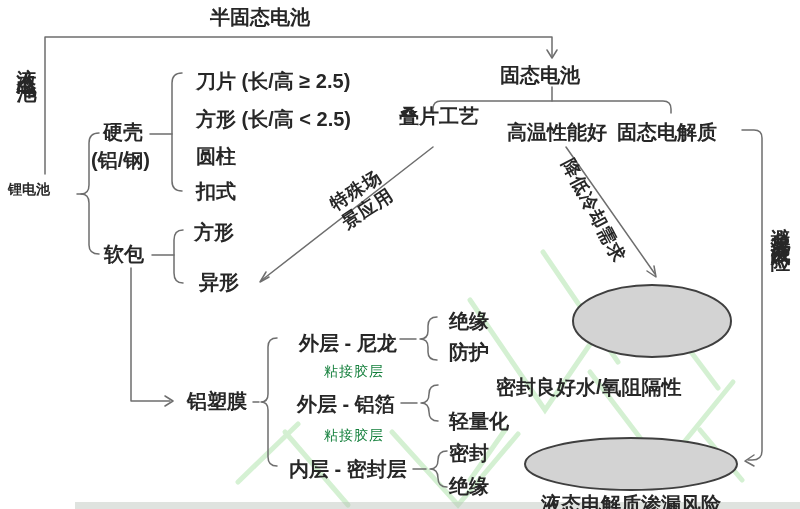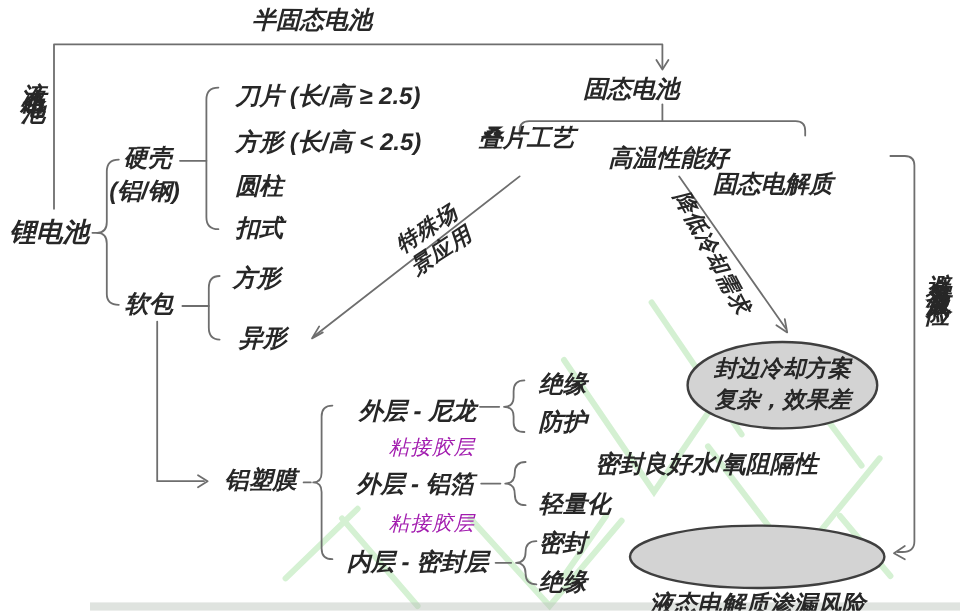--- a/index.html
+++ b/index.html
@@ -2,29 +2,29 @@
 <html><head>
 <meta charset="utf-8">
 <style>
   html,body{margin:0;padding:0;}
   body{
     width:800px;height:509px;position:relative;overflow:hidden;
     background:#ffffff;
     font-family:"Liberation Sans","DejaVu Sans",sans-serif;
     color:#272727;
   }
-  .stage{position:absolute;inset:0;width:800px;height:509px;font-style:italic;}
+  .stage{position:absolute;inset:0;width:800px;height:509px;}
   svg.layer{position:absolute;left:0;top:0;z-index:1;}
   svg.wm{z-index:0;}
   .lbl{
     position:absolute;z-index:2;white-space:nowrap;
     font-size:20px;font-weight:600;color:#272727;line-height:1.1;
   }
-  .lbl.big{font-size:22px;}
-  .lbl.muted{font-size:17px;font-weight:400;color:#a21caf;letter-spacing:1px;}
+  .lbl.big{font-size:14px;}
+  .lbl.muted{font-size:14px;font-weight:400;color:#15803d;letter-spacing:1px;}
   .vtext{
     writing-mode:vertical-rl;text-orientation:upright;
     letter-spacing:5px;
   }
   .diag{
     transform:translate(-50%,-50%) rotate(var(--r,0deg));
     text-align:center;font-size:18px;letter-spacing:1px;line-height:1.2;
   }
   .center{
     transform:translate(-50%,-50%);
@@ -147,32 +147,28 @@
   <div class="lbl muted" style="left:324px;top:428px;">粘接胶层</div>
   <div class="lbl" style="left:289px;top:458px;">内层 - 密封层</div>
 
   <div class="lbl" style="left:449px;top:310px;">绝缘</div>
   <div class="lbl" style="left:449px;top:341px;">防护</div>
   <div class="lbl" style="left:449px;top:376px;margin-left:47px;">密封良好水/氧阻隔性</div>
   <div class="lbl" style="left:449px;top:410px;">轻量化</div>
   <div class="lbl" style="left:449px;top:442px;">密封</div>
   <div class="lbl" style="left:449px;top:475px;">绝缘</div>
 
-  <div class="lbl" style="left:486px;top:64px;text-align:center;">固态电池</div>
+  <div class="lbl" style="left:500px;top:64px;text-align:center;">固态电池</div>
   <div class="lbl" style="left:399px;top:105px;">叠片工艺</div>
   <div class="lbl" style="left:507px;top:121px;text-align:right;">高温性能好</div>
-  <div class="lbl" style="left:594px;top:121px;margin-top:22px;">固态电解质</div>
+  <div class="lbl" style="left:617px;top:121px;">固态电解质</div>
 
   <div class="lbl diag" style="left:362px;top:200px;--r:-33deg;">
     <span>特殊场</span><br>
     <span>景应用</span>
   </div>
   <div class="lbl diag" style="left:593px;top:211px;--r:62deg;">降低冷却需求</div>
 
-  <div class="lbl center callout-text" style="left:652px;top:321px;">
-    <span>封边冷却方案</span><br>
-    <span>复杂，效果差</span>
-  </div>
   <div class="lbl center" style="left:631px;top:464px;font-size:20px;margin-top:40px;">液态电解质渗漏风险</div>
 
   <div class="lbl vtext" style="left:770px;top:211px;font-size:20px;">避免漏液风险</div>
 
 </div>
 
 </body></html>

